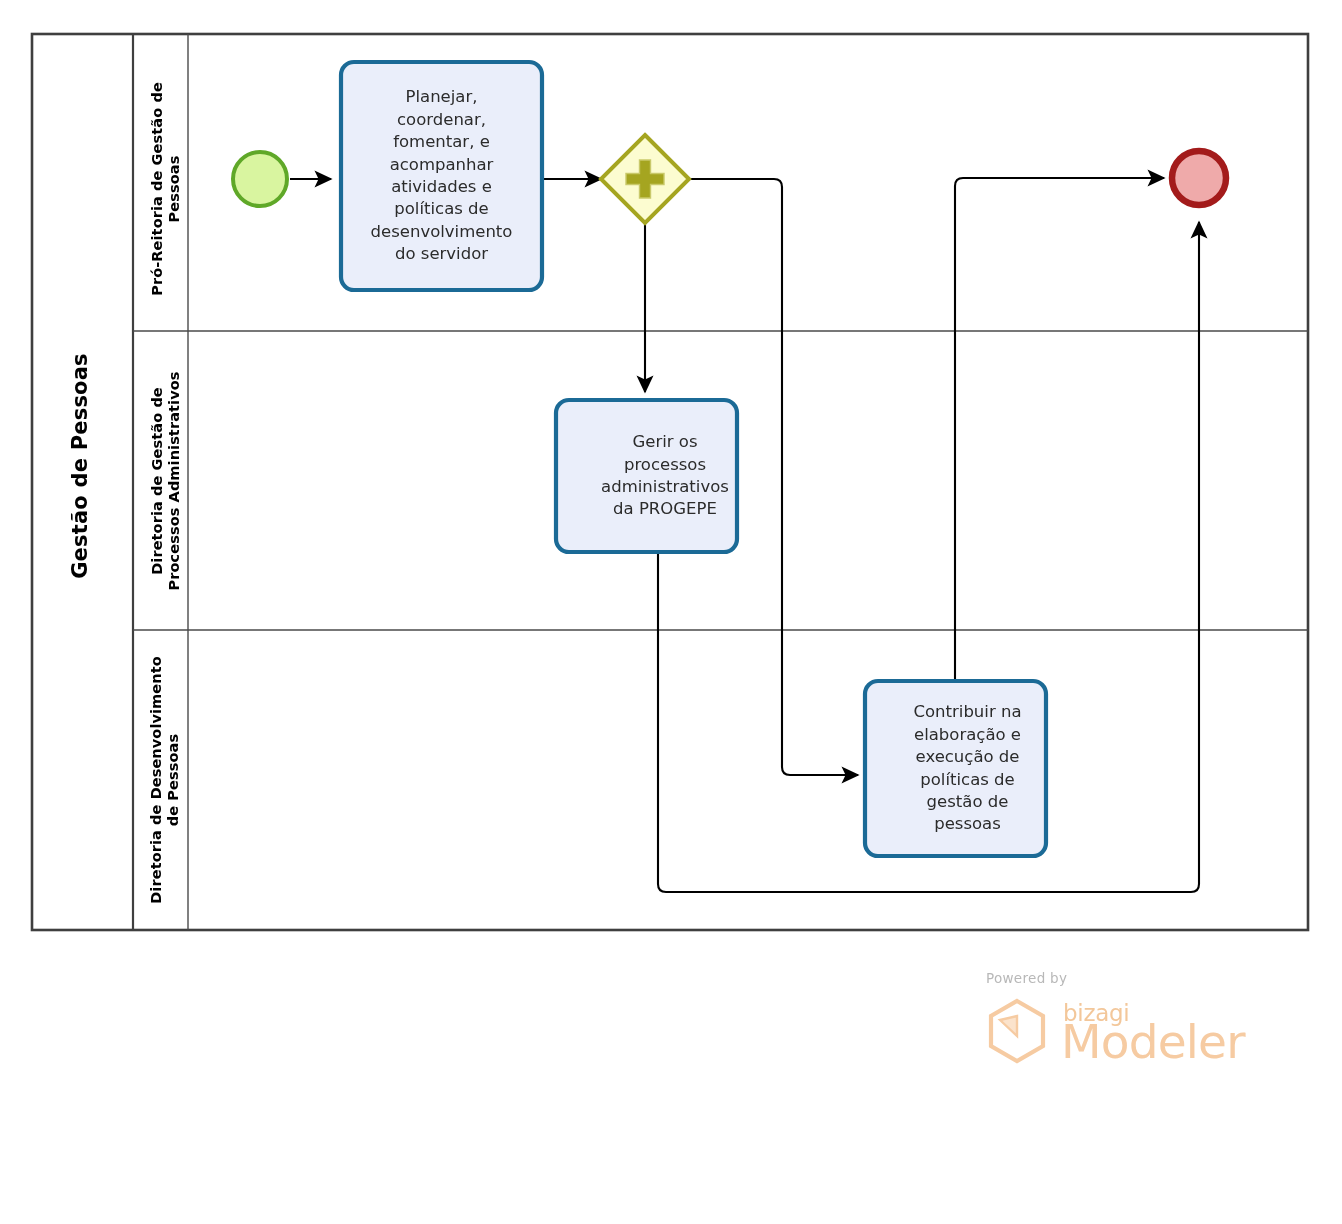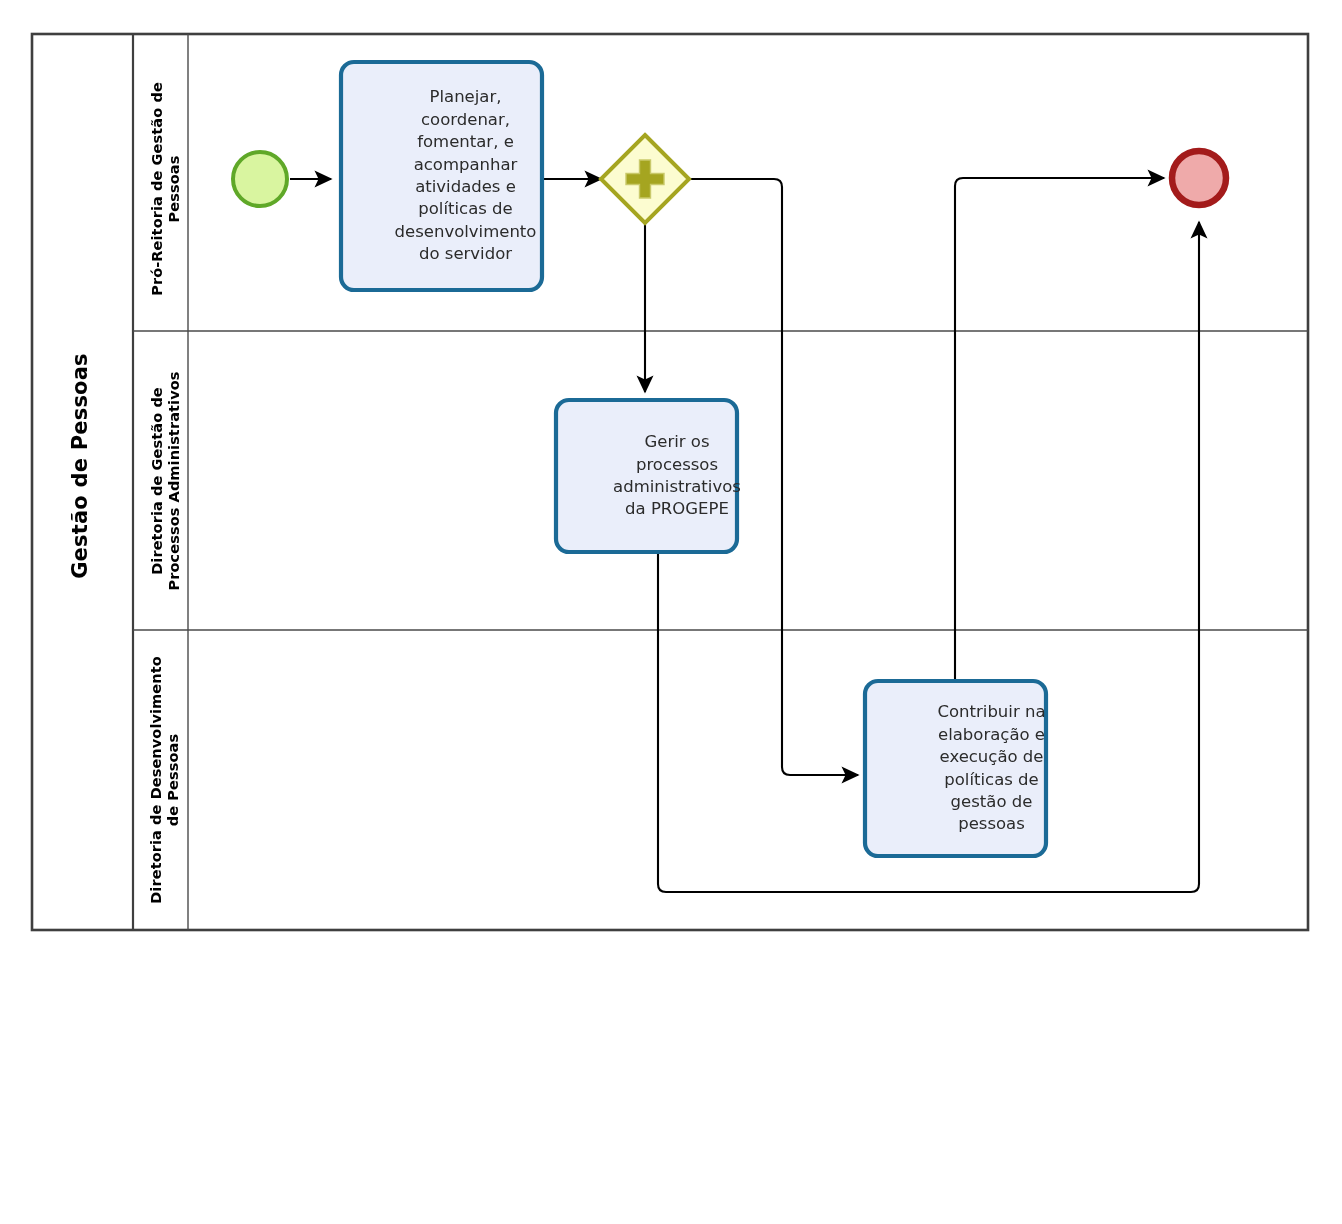--- a/index.html
+++ b/index.html
@@ -53,21 +53,20 @@
     position: absolute;
     display: flex;
     align-items: center;
     justify-content: center;
     text-align: center;
     color: #2b2b2b;
     font-size: 16.5px;
     line-height: 1.36;
     white-space: pre-line;
     pointer-events: none;
-    padding-left: 24px;
   }
   
   #bizagi-watermark {
     position: absolute;
     left: 985px;
     top: 970px;
     width: 260px;
     height: 100px;
     pointer-events: none;
   }
@@ -177,26 +176,39 @@
 
   <div class="task-label" style="left:345px; top:66px; width:193px; height:220px;">Planejar,
 coordenar,
 fomentar, e
 acompanhar
 atividades e
 políticas de
 desenvolvimento
 do servidor</div>
 
-  <div class="task-label" style="left:560px; top:404px; width:186px; height:144px;">Gerir os
+  <div class="task-label" style="left:572px; top:404px; width:186px; height:144px;">Gerir os
 processos
 administrativos
 da PROGEPE</div>
 
   <div class="task-label" style="left:869px; top:685px; width:173px; height:167px;margin-left:12px;">Contribuir na
 elaboração e
 execução de
 políticas de
 gestão de
 pessoas</div>
 
+  <div id="bizagi-watermark">
+    <span id="bizagi-powered-by">Powered by</span>
+
+    <svg id="bizagi-hex-icon" viewBox="0 0 64 66">
+      <path d="M 32 3 L 58 18 L 58 48 L 32 63 L 6 48 L 6 18 Z" fill="none" stroke="#f6cba2" stroke-width="4.2"></path>
+      <path d="M 15 22 L 32 38 L 32 18 Z" fill="#fbe3cc" stroke="none"></path>
+      <path d="M 15 22 L 32 38 L 32 18 Z" fill="none" stroke="#f6cba2" stroke-width="2.4"></path>
+    </svg>
+
+    <span id="bizagi-wordmark-small">bizagi</span>
+
+    <span id="bizagi-wordmark-large">Modeler</span>
+  </div>
 
 </div>
 
 </body></html>

